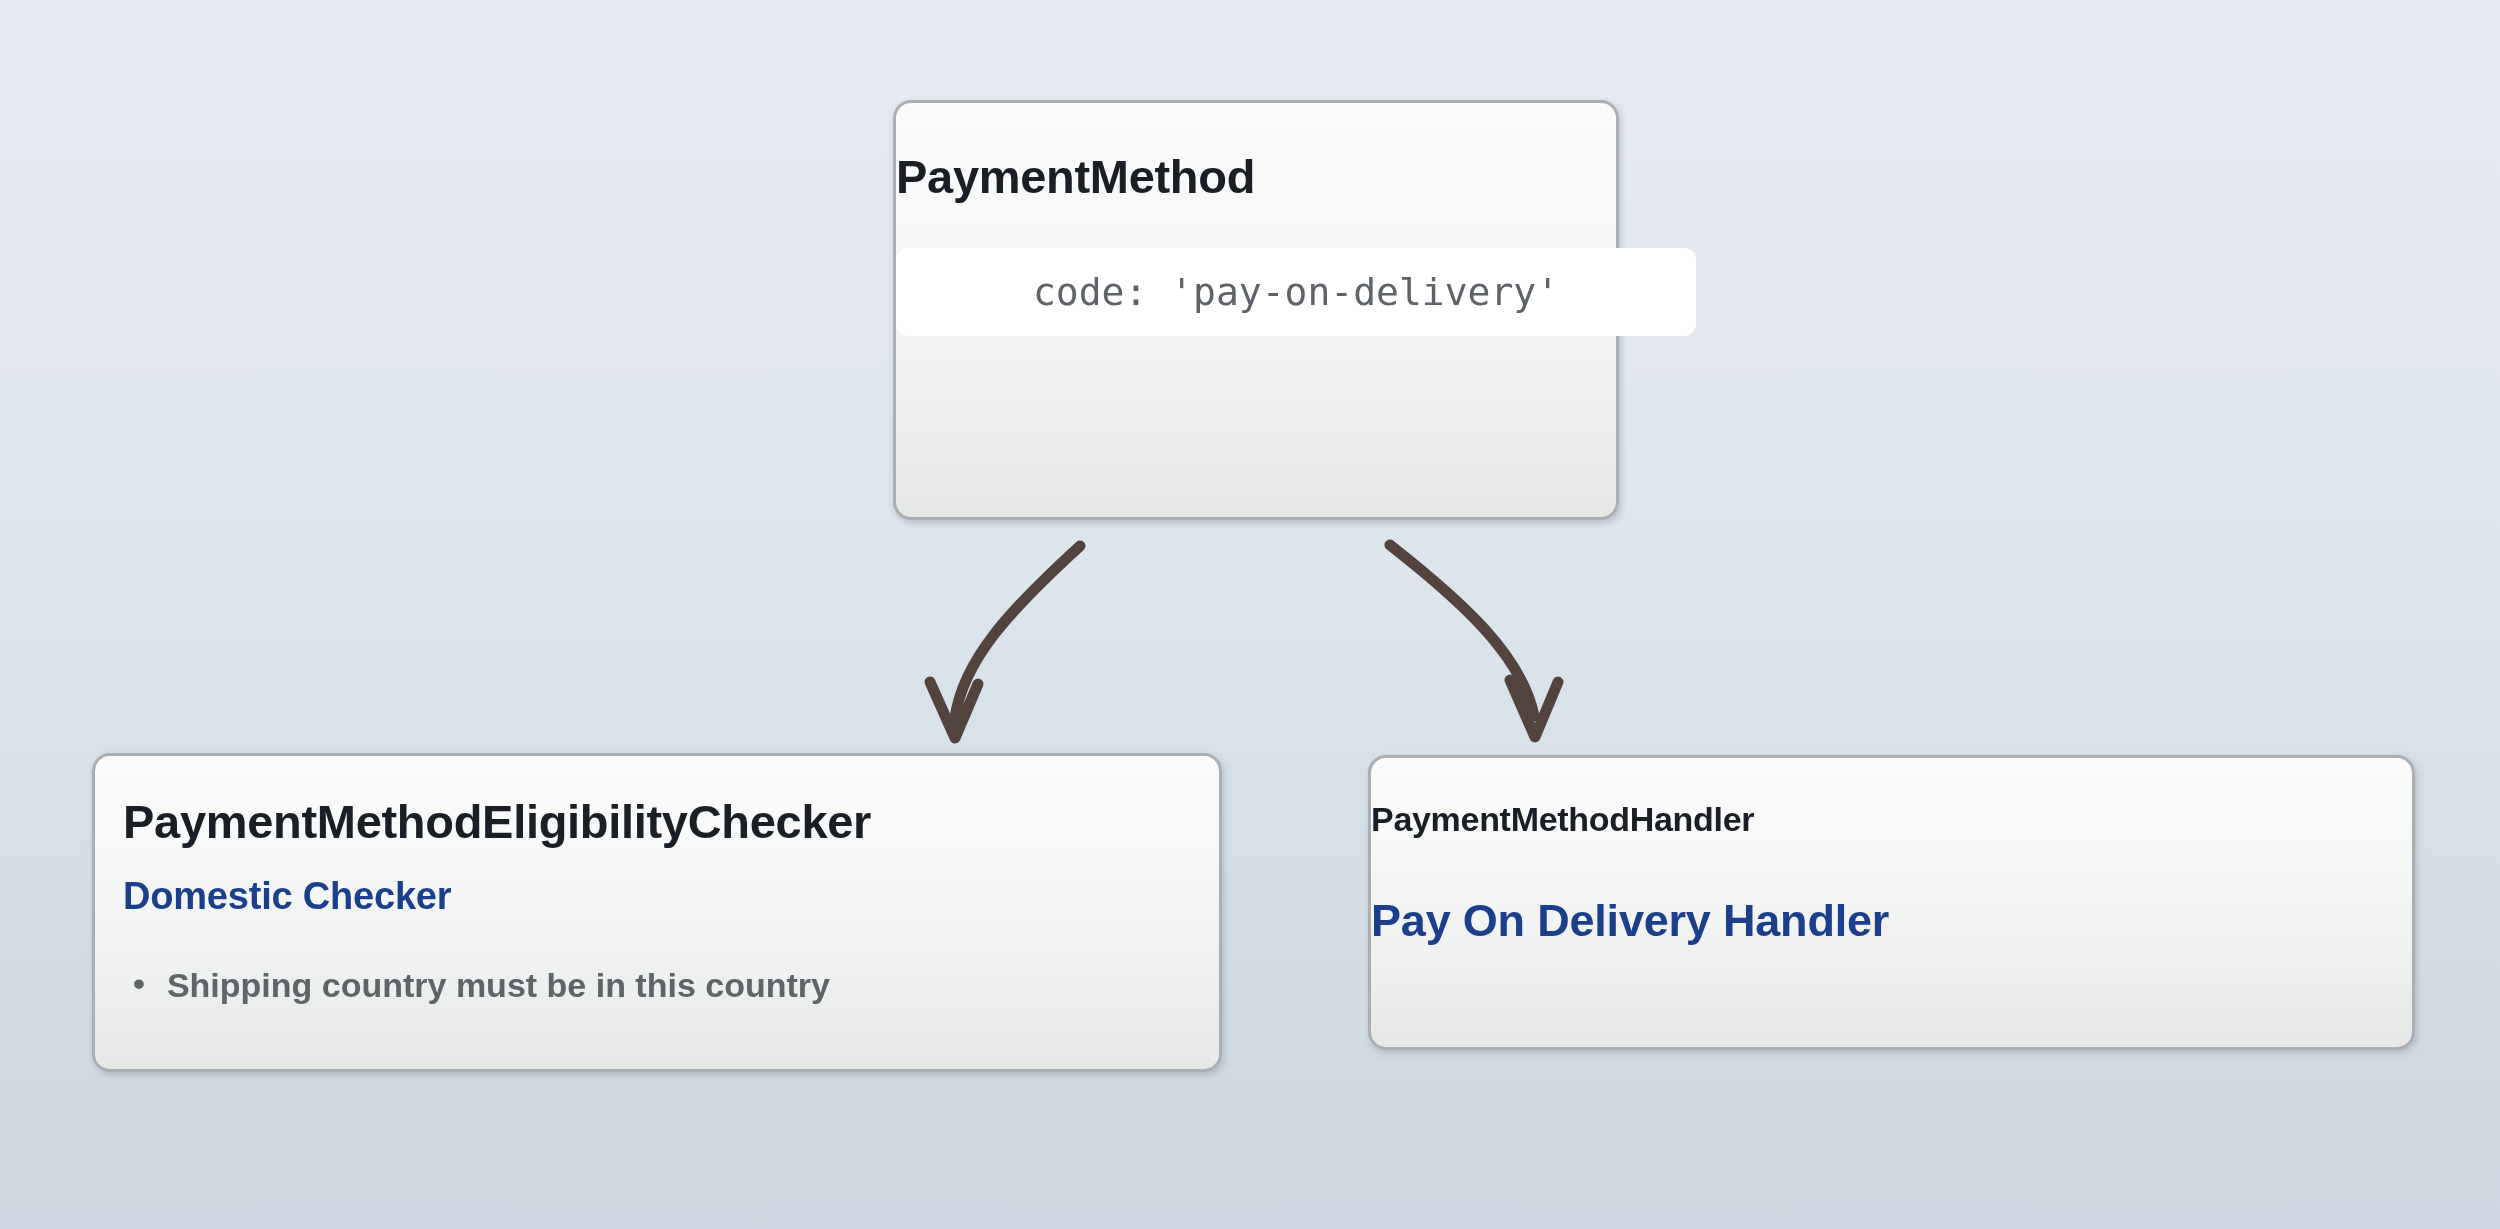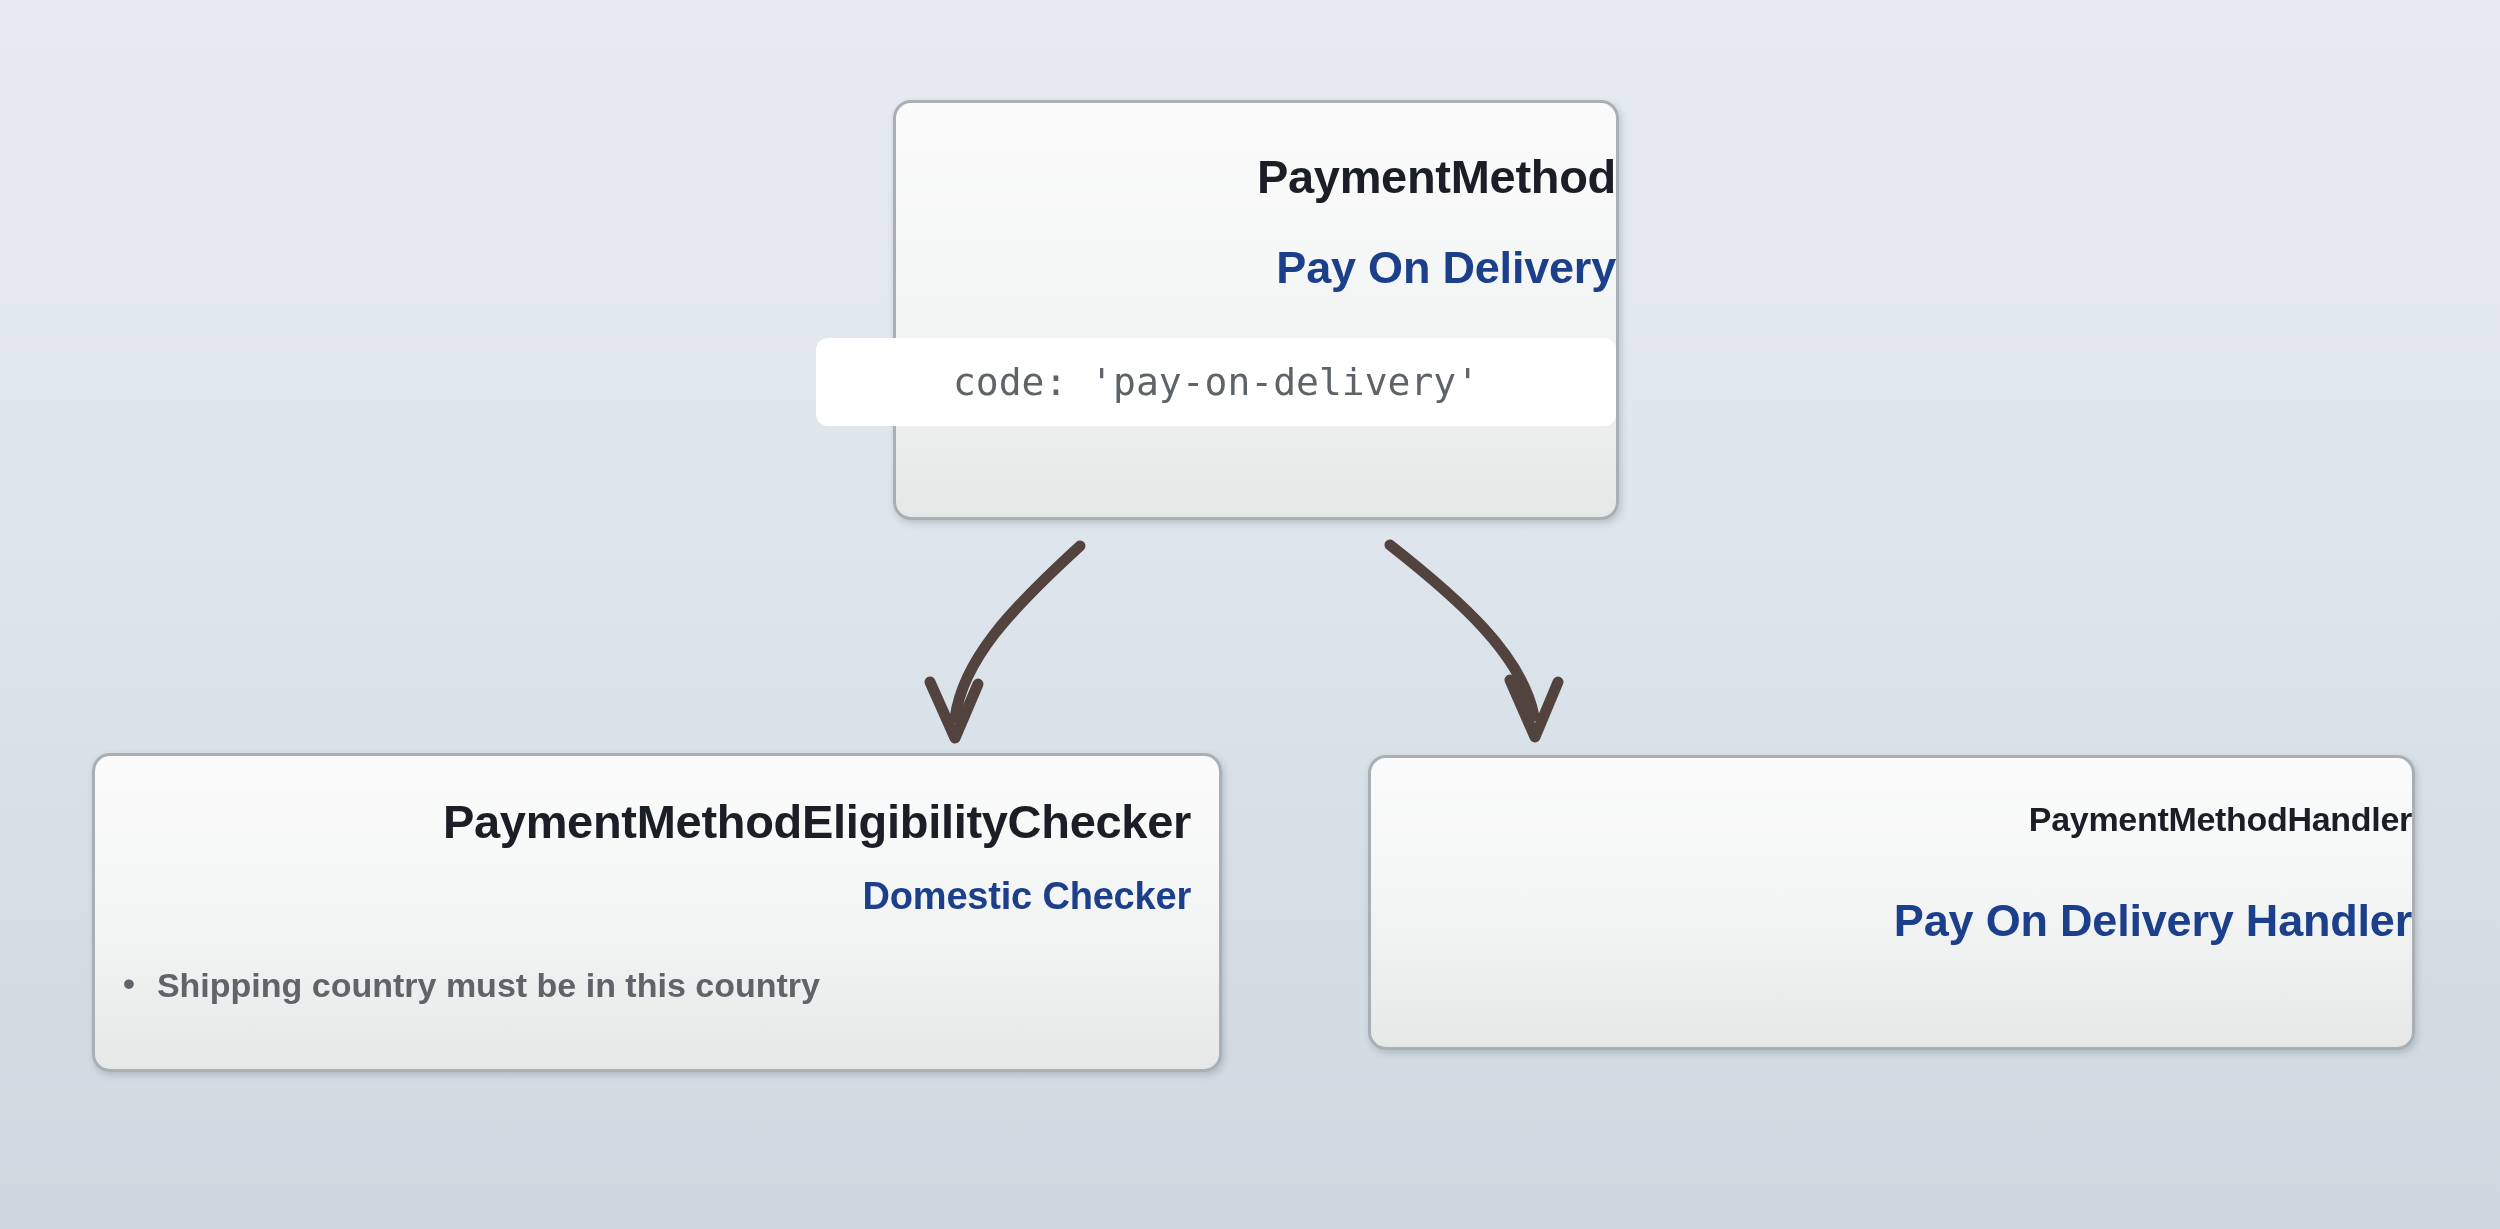--- a/index.html
+++ b/index.html
@@ -33,21 +33,21 @@
   
   .node {
     position: absolute;
     box-sizing: border-box;
     border: 3px solid #a9afb3;
     border-radius: 18px;
     background: linear-gradient(180deg, #fbfbfc 0%, #f7f8f8 30%, #f0f1f1 65%, #e6e7e7 100%);
     box-shadow: 2px 3px 7px rgba(90, 105, 120, 0.30);
     display: flex;
     flex-direction: column;
-    align-items: flex-end;
+    align-items: flex-start;
   }
 
   .node-type {
     color: #1b1e25;
     font-weight: bold;
     letter-spacing: -0.3px;
     text-align: center;
     white-space: nowrap;
   }
 
@@ -143,21 +143,20 @@
     </g>
 
     <g>
       <path d="M 1390,545 C 1460,600 1522,655 1534,716" fill="none" stroke="#53433f" stroke-width="11" stroke-linecap="round"></path>
       <path d="M 1510,680 L 1535,737 L 1558,682" fill="none" stroke="#53433f" stroke-width="11" stroke-linecap="round" stroke-linejoin="round"></path>
     </g>
   </svg>
 
   <div class="node" id="node-payment-method">
     <div class="node-type">PaymentMethod</div>
-    <div class="node-name">Pay On Delivery</div>
     <div class="code-chip">code: 'pay-on-delivery'</div>
   </div>
 
   <div class="node" id="node-eligibility-checker">
     <div class="node-type">PaymentMethodEligibilityChecker</div>
     <div class="node-name">Domestic Checker</div>
     <ul class="bullets">
       <li class="bullet-row">
         <span class="bullet-dot">•</span>
         <span>Shipping country must be in this country</span>

